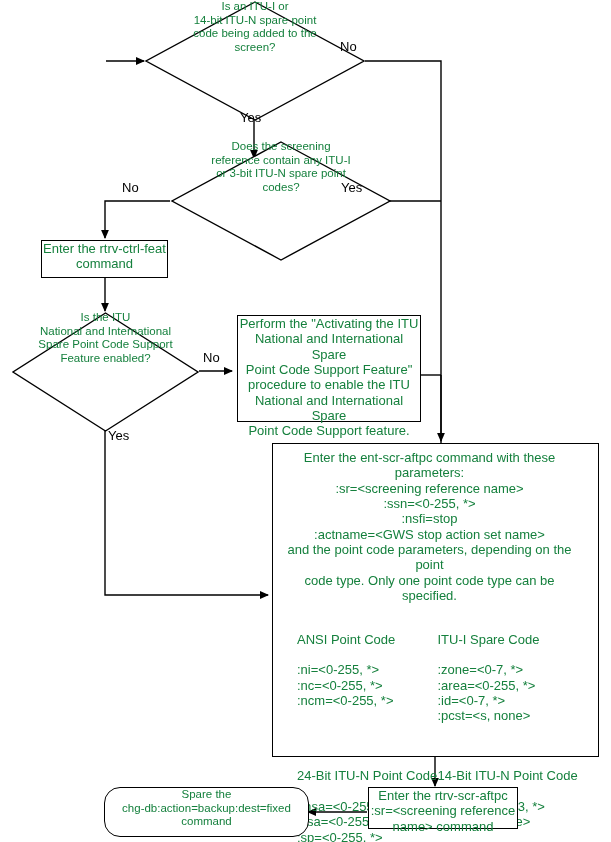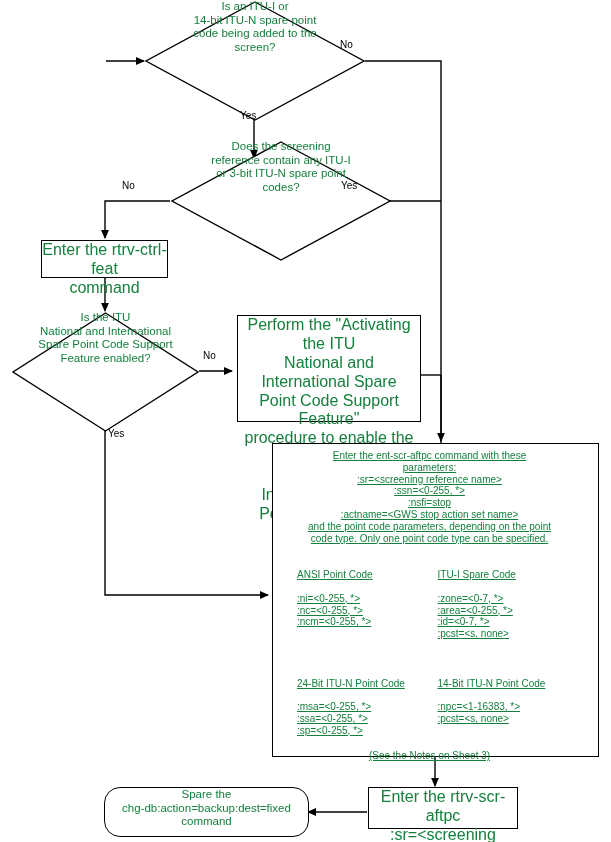--- a/index.html
+++ b/index.html
@@ -45,50 +45,49 @@
   }
   .rounded-box {
     border: 1.3px solid #000;
     border-radius: 16px;
     background: #fff;
     font-size: 11.5px;
   }
   .process {
     border: 1.3px solid #000;
     background: #fff;
-    font-size: 16px;
+    font-size: 13px;
   }
   .bigbox {
     border: 1.3px solid #000;
     background: #fff;
-    font-size: 10px;
+    font-size: 13px;
     display: block;
     padding: 6px 20px 4px 8px;
-    text-decoration: underline;
   }
   .decision {
     background: transparent;
     border: none;
   }
   .decision svg {
     position: absolute;
     left: 0;
     top: 0;
   }
   .decision .dtext {
     position: relative;
     z-index: 2;
     width: 100%;
     text-align: center;
     font-size: 11.5px;
     line-height: 1.18;
   }
   .edge-label {
     position: absolute;
-    font-size: 10px;
+    font-size: 13px;
     color: #000;
     background: transparent;
     white-space: nowrap;
   }
   .bigbox .bb-head {
     text-align: center;
     white-space: pre-line;
   }
   .bigbox .bb-cols {
     display: flex;

